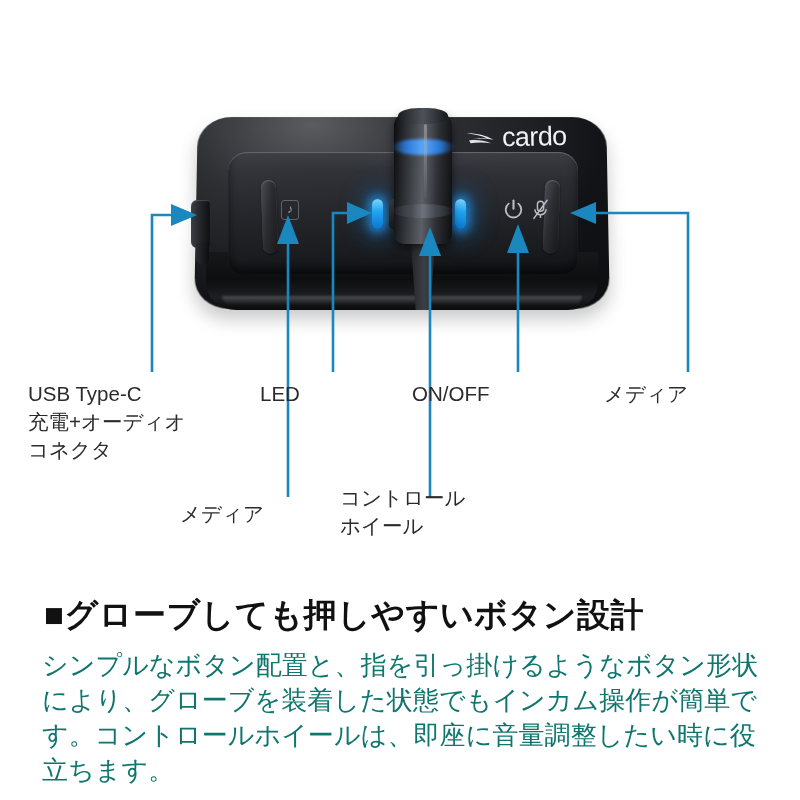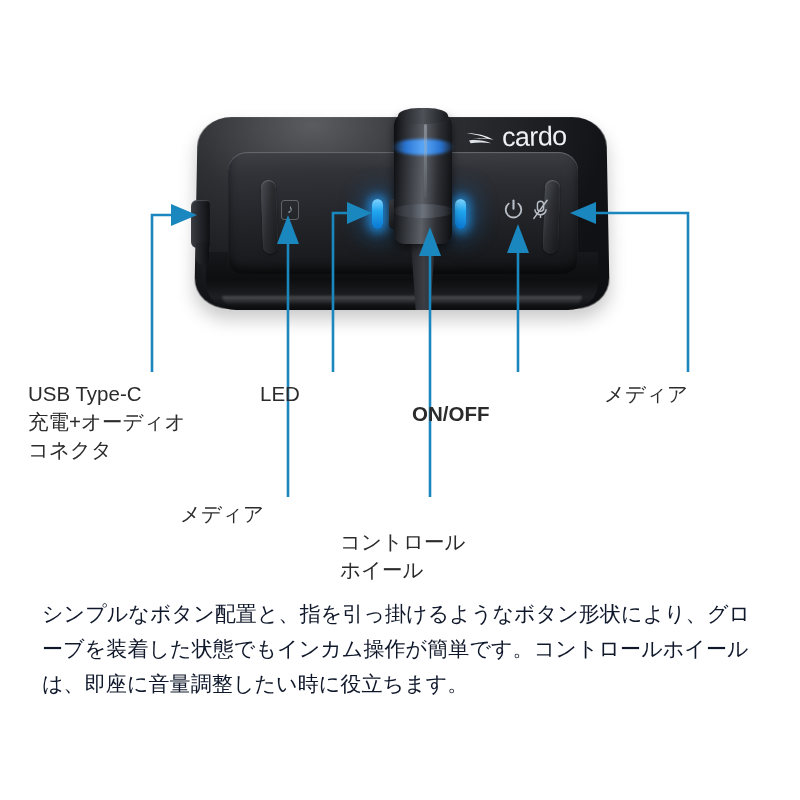--- a/index.html
+++ b/index.html
@@ -215,40 +215,40 @@
   .label {
     position: absolute;
     text-align: left;
     font-size: 20.5px;
     line-height: 28px;
     color: #2b2b2b;
     white-space: pre-line;
   }
   #label-usb      { left: 28px;  top: 380px; width: 248px; }
   #label-led      { left: 260px; top: 380px; width: 128px; }
-  #label-onoff    { left: 412px; top: 400px; width: 188px; font-weight: bold; }
+  #label-onoff    { left: 412px; top: 380px; width: 188px; }
   #label-mute     { left: 604px; top: 380px; width: 184px; }
   #label-media    { left: 180px; top: 500px; width: 170px; }
-  #label-wheel    { left: 340px; top: 528px; width: 210px; }
+  #label-wheel    { left: 340px; top: 484px; width: 210px; }
 
   
   #copy { position: absolute; left: 0; top: 596px; width: 800px; }
   #heading {
     margin: 0 0 14px 44px;
     font-size: 33px;
     font-weight: bold;
     letter-spacing: 0.5px;
     color: #111111;
     line-height: 1.15;
   }
   #body-text {
     margin: 0 40px 0 42px;
-    font-size: 21px;
+    font-size: 26px;
     line-height: 35px;
-    color: #0f172a;
+    color: #0f766e;
     letter-spacing: 0.1px;
   }
 </style>
 </head>
 <body>
 
 <div id="product-stage">
 
   <div class="shell-outer"></div>
   <div class="shell-base"></div>
@@ -338,14 +338,15 @@
 充電+オーディオ
 コネクタ</div>
 <div class="label" id="label-led">LED</div>
 <div class="label" id="label-onoff">ON/OFF</div>
 <div class="label" id="label-mute">メディア</div>
 <div class="label" id="label-media">メディア</div>
 <div class="label" id="label-wheel">コントロール
 ホイール</div>
 
 <div id="copy">
+  <h2 id="heading"><span>■</span><span>グローブしても押しやすいボタン設計</span></h2>
   <p id="body-text">シンプルなボタン配置と、指を引っ掛けるようなボタン形状により、グローブを装着した状態でもインカム操作が簡単です。コントロールホイールは、即座に音量調整したい時に役立ちます。</p>
 </div>
 
 </body></html>

